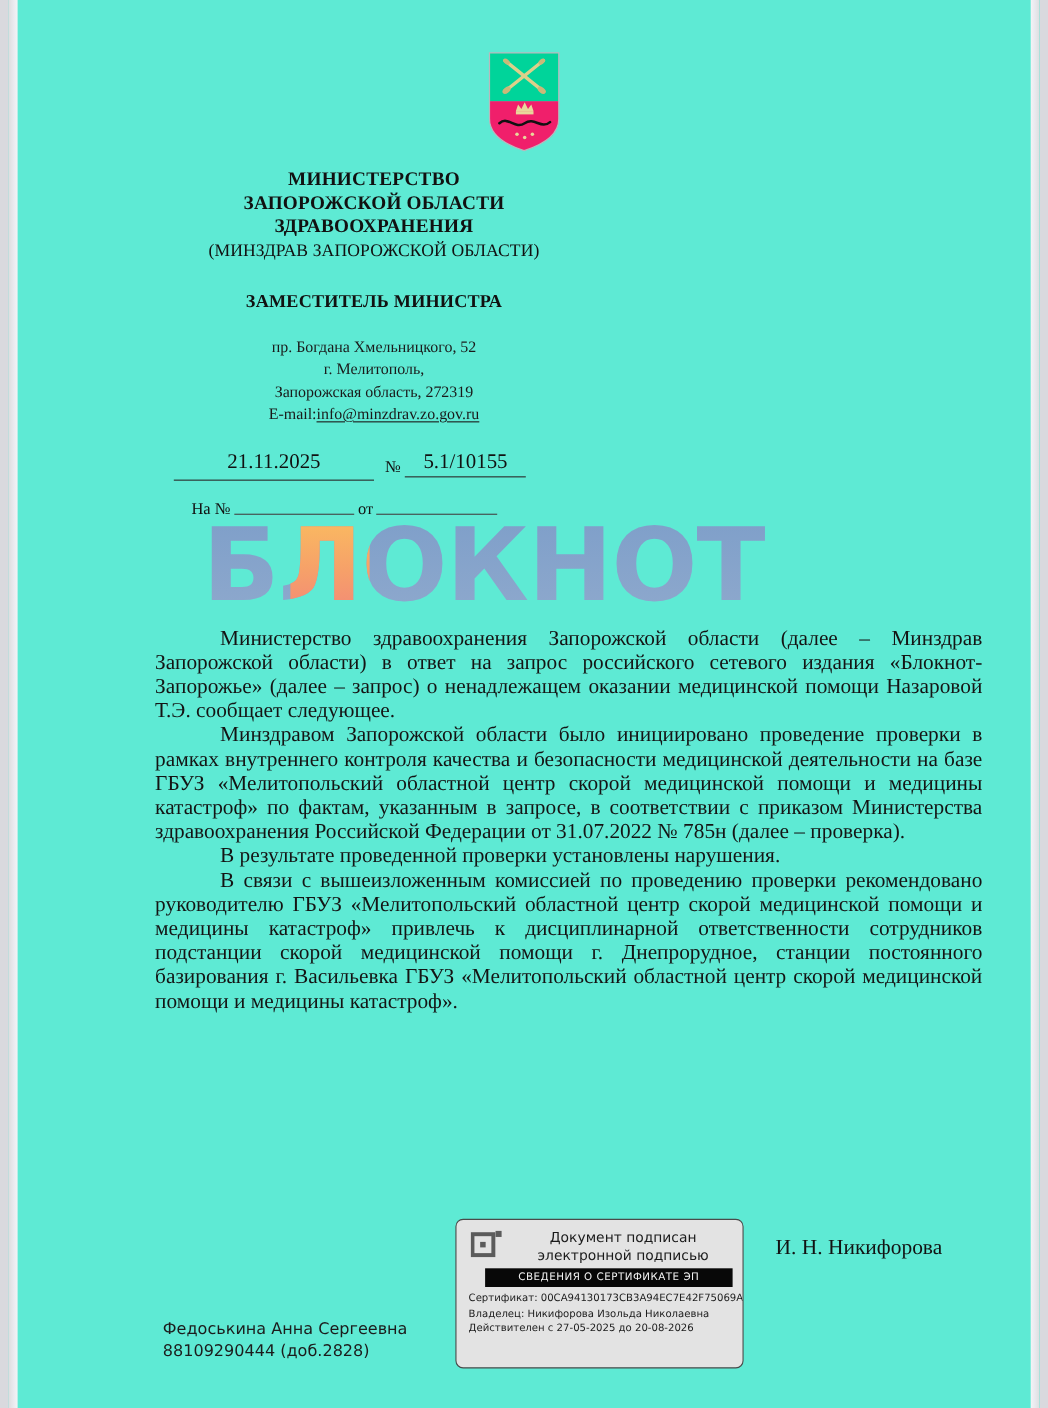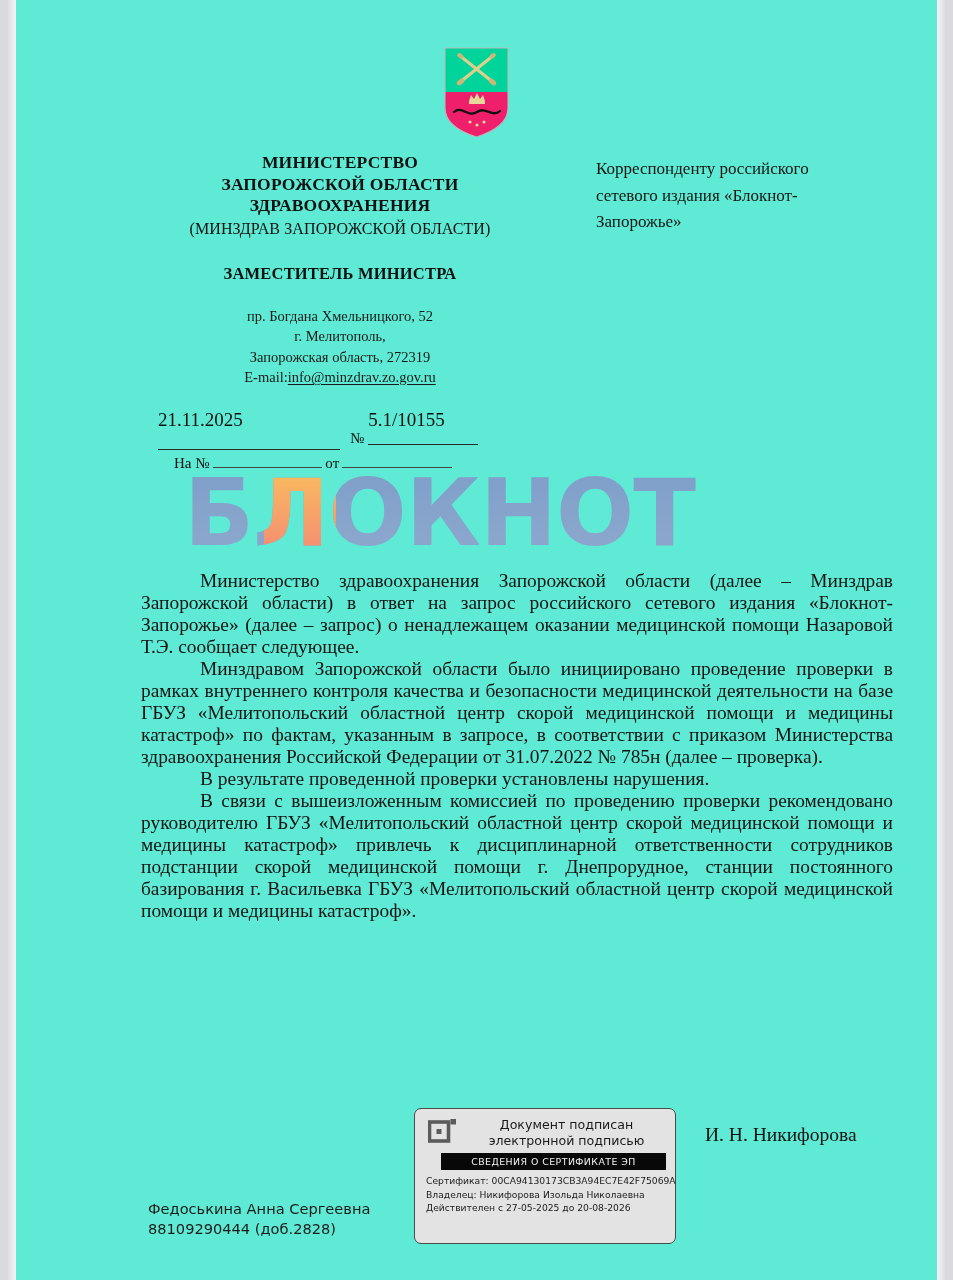--- a/index.html
+++ b/index.html
@@ -81,33 +81,35 @@
   #refrow {
     position: absolute;
     left: 150px; top: 409px;
     width: 320px;
     display: flex; align-items: baseline;
     font-size: 19px;
     color: #111;
   }
   #refrow .date-field {
     flex: 0 0 182px;
+    text-align: center;
     border-bottom: 1.4px solid #2a2a2a;
-    padding-bottom: 18px;
+    padding-bottom: 5px;
   }
   #refrow .num-sign {
     font-size: 15px;
     padding: 0 4px 0 10px;
     align-self: flex-end;
     position: relative; bottom: 3px;
   }
   #refrow .num-field {
     flex: 1 1 auto;
+    text-align: center;
     border-bottom: 1.4px solid #2a2a2a;
-    padding-bottom: 13px;
+    padding-bottom: 2px;
   }
 
   #onrow {
     position: absolute;
     left: 166px; top: 455px;
     width: 278px;
     display: flex; align-items: flex-start;
     font-size: 15px;
     color: #111;
   }
@@ -291,25 +293,20 @@
     <span class="num-field">5.1/10155</span>
   </div>
 
   <div id="onrow">
     <span class="lbl">На №</span>
     <span class="blank"></span>
     <span class="lbl2">от</span>
     <span class="blank"></span>
   </div>
 
-  <div id="addressee">
-    <div>Корреспонденту российского</div>
-    <div>сетевого издания «Блокнот-</div>
-    <div>Запорожье»</div>
-  </div>
 
   <div id="watermark">
     <svg viewBox="0 0 610 90" preserveAspectRatio="none">
       <defs>
         <linearGradient id="wmAccent" x1="0" y1="0" x2="0" y2="1">
           <stop offset="0%" stop-color="#fbc15e"></stop>
           <stop offset="55%" stop-color="#f6a069"></stop>
           <stop offset="100%" stop-color="#f2857a"></stop>
         </linearGradient>
         <linearGradient id="wmBlue" x1="0" y1="0" x2="0" y2="1">

